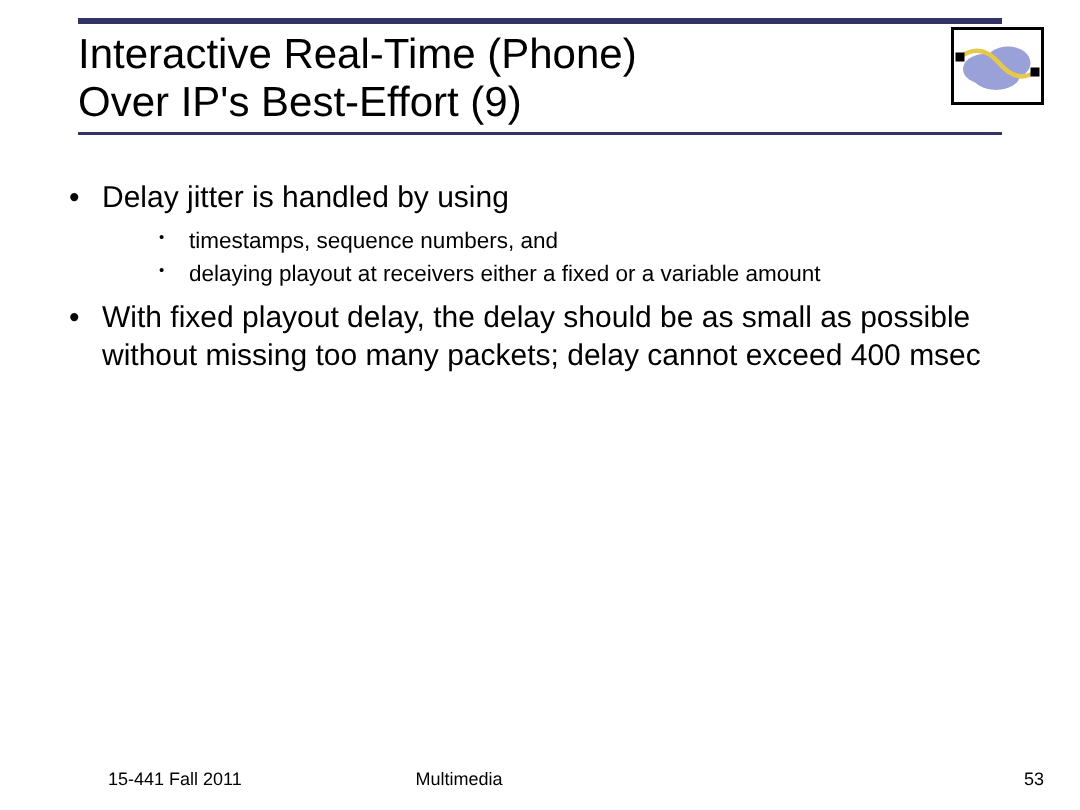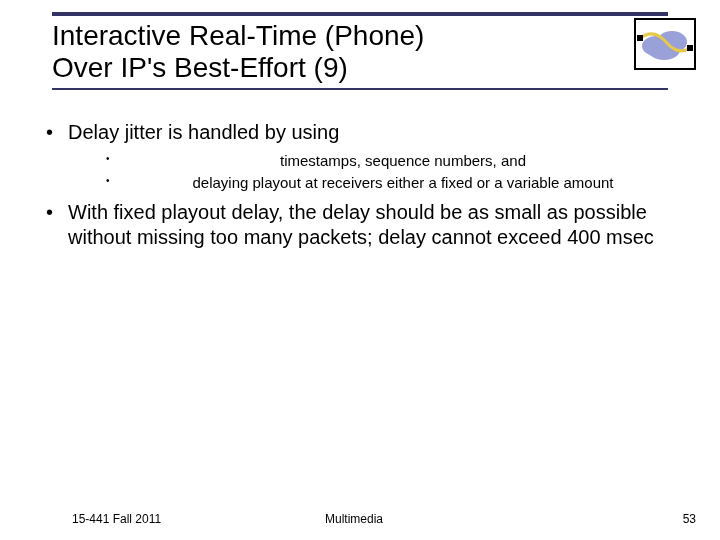--- a/index.html
+++ b/index.html
@@ -8,25 +8,25 @@
   .title-wrap { position: absolute; left: 52px; top: 12px; width: 616px; }
   .title-bar-top { height: 4px; background: #333366; width: 100%; margin-bottom: 4px; }
   .title-text { font-size: 28px; line-height: 1.15; font-weight: 400; letter-spacing: 0; }
   .title-bar-bottom { height: 2px; background: #333366; width: 100%; margin-top: 4px; }
   .corner-icon { position: absolute; right: 24px; top: 18px; width: 62px; height: 52px; }
   .body { position: absolute; left: 40px; top: 120px; width: 640px; }
   ul.outer { list-style: none; }
   ul.outer > li { position: relative; padding-left: 28px; margin-bottom: 6px; font-size: 20px; line-height: 1.25; }
   ul.outer > li::before { content: "•"; position: absolute; left: 6px; top: 0; font-size: 20px; }
   ul.inner { list-style: none; margin-top: 6px; margin-left: 38px; }
-  ul.inner > li { position: relative; padding-left: 20px; font-size: 15px; line-height: 1.35; margin-bottom: 2px; text-align: center; }
+  ul.inner > li { position: relative; padding-left: 20px; font-size: 15px; line-height: 1.35; margin-bottom: 2px; }
   ul.inner > li::before { content: "•"; position: absolute; left: 0; top: 1px; font-size: 10px; }
   .footer { position: absolute; left: 0; bottom: 14px; width: 720px; font-size: 12px; color: #000; }
   .footer-left { position: absolute; left: 72px; bottom: 0; }
-  .footer-center { position: absolute; left: 0; width: 612px; text-align: center; bottom: 0; margin-left: 48px; }
+  .footer-center { position: absolute; left: 0; width: 612px; text-align: center; bottom: 0; }
   .footer-right { position: absolute; right: 24px; bottom: 0; }
 </style>
 </head>
 <body>
 
 <div class="slide">
 
   <div class="title-wrap">
     <div class="title-bar-top"></div>
     <div class="title-text">

